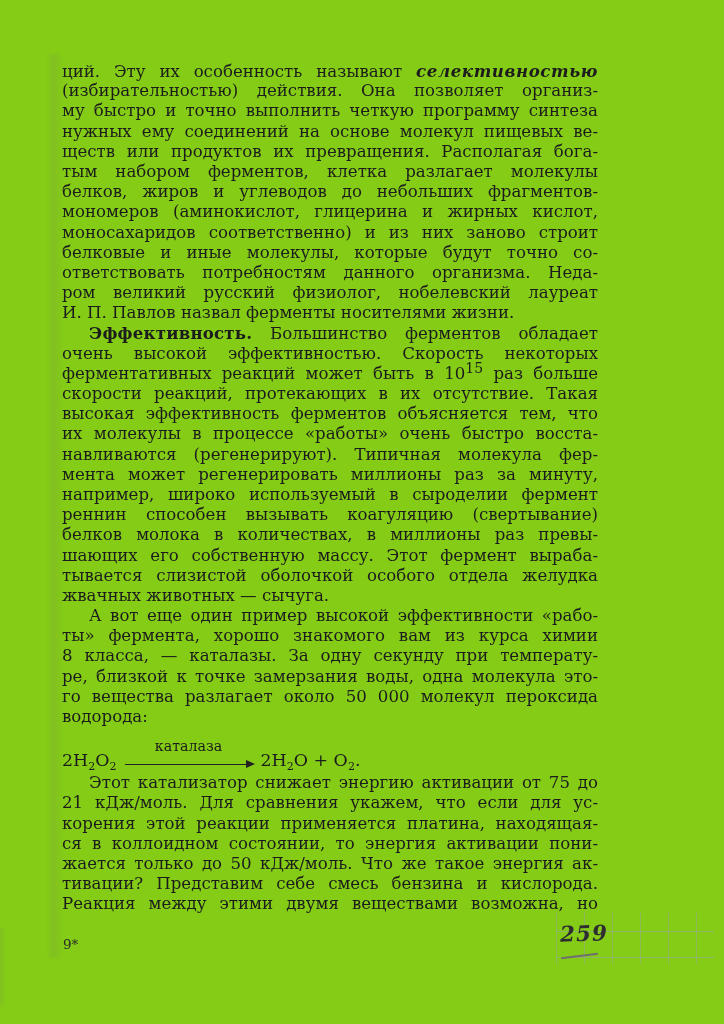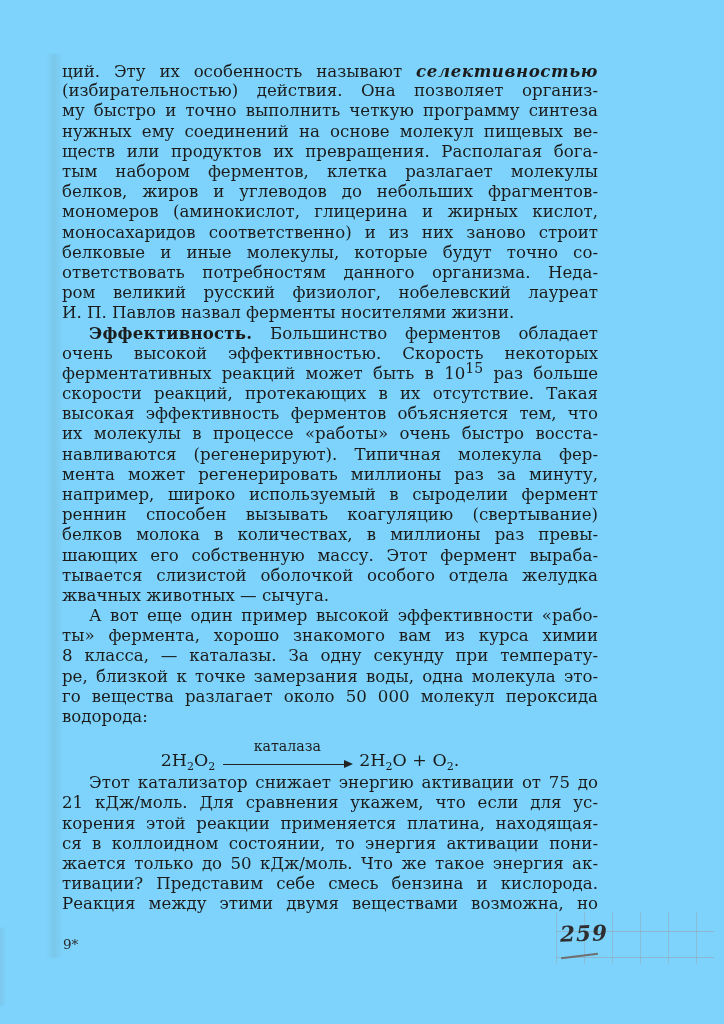--- a/index.html
+++ b/index.html
@@ -1,19 +1,19 @@
 <!DOCTYPE html>
 <html><head>
 <meta charset="utf-8">
 <style>
   html,body{margin:0;padding:0;background:#ffffff;}
   .page{
     position:relative;
     width:724px;height:1024px;
-    background:#7dd3fc;
+    background:#84cc16;
     overflow:hidden;
     font-family:"DejaVu Serif","Liberation Serif",serif;
     color:#1c1c1c;
   }
   
   .binding-shadow{
     position:absolute;left:47px;top:54px;width:14px;height:904px;
     background:linear-gradient(to right,rgba(110,110,105,0.00),rgba(110,110,105,0.13) 45%,rgba(110,110,105,0.04));
     filter:blur(1px);
   }
@@ -35,21 +35,21 @@
   .line.last{text-align-last:left;}
   .line.indent{text-indent:27px;}
   .seg-n{}
   .seg-i{}
   .seg-b{font-weight:bold;letter-spacing:0.2px;}
   .seg-bi{font-weight:bold;font-style:italic;letter-spacing:0.6px;}
   .seg-sup{font-size:14px;position:relative;top:-6px;letter-spacing:0;}
   .sub{font-size:11px;position:relative;top:4px;}
   
   .equation{
-    display:flex;align-items:flex-end;justify-content:center;
+    display:flex;align-items:flex-end;
     height:46px;margin:0;padding-right:40px;
     font-size:17.4px;
   }
   .eq-side{line-height:21px;white-space:nowrap;}
   .eq-arrow{display:flex;flex-direction:column;align-items:center;margin:0 8px;}
   .eq-arrow-label{font-size:14.2px;line-height:15px;margin-bottom:10px;}
   .eq-arrow-line{
     position:relative;width:128px;height:0;
     border-top:1.6px solid #222;margin-bottom:8px;
   }

